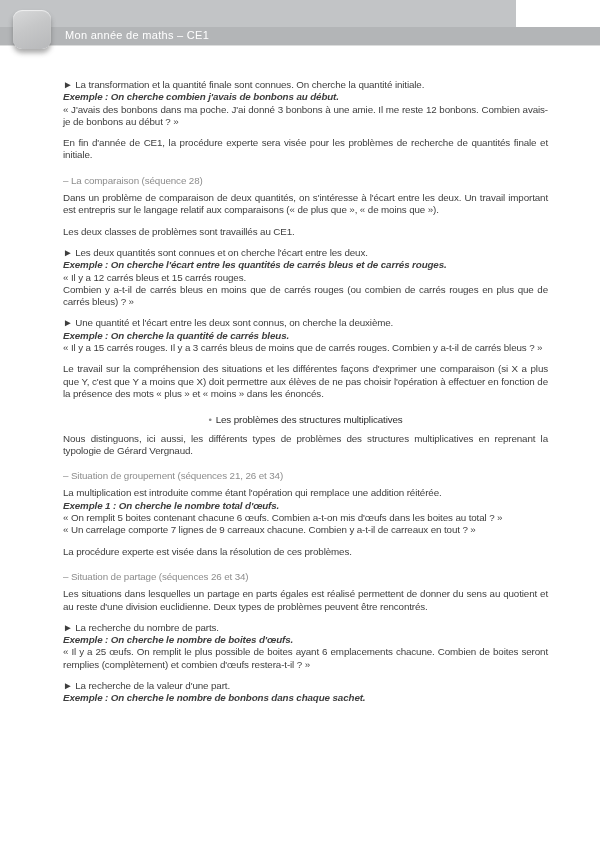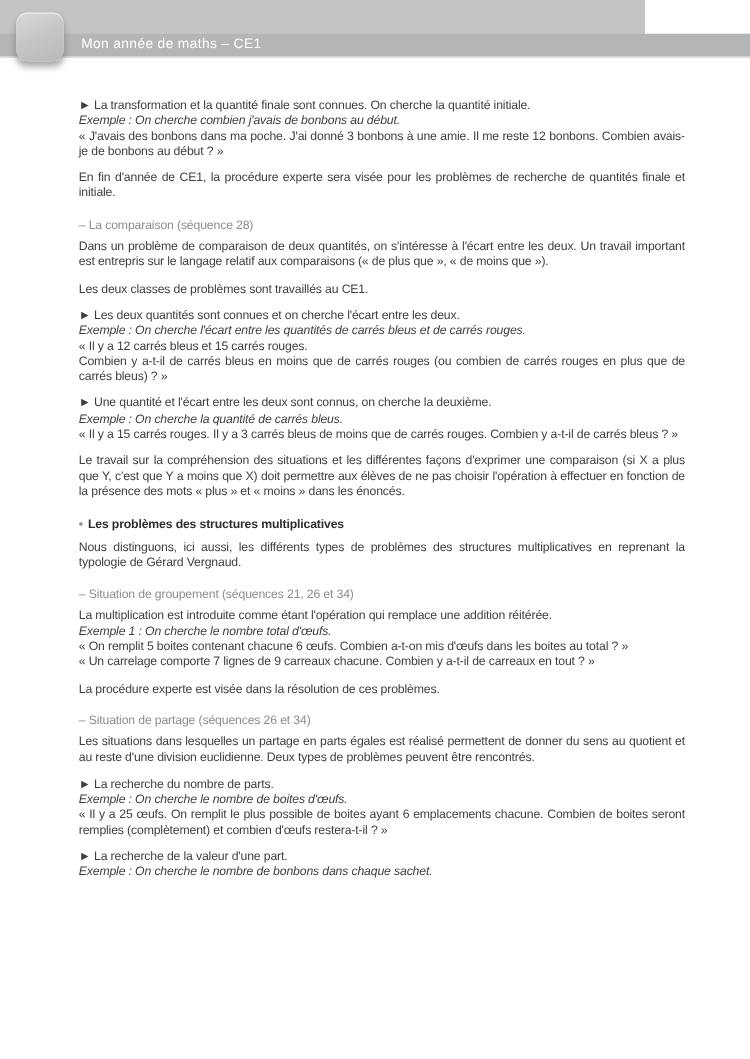--- a/index.html
+++ b/index.html
@@ -17,23 +17,23 @@
     font-size:11px;color:#ffffff;letter-spacing:.3px;white-space:nowrap;}
   .app-icon{position:absolute;top:10px;left:13px;width:38px;height:39px;
     border-radius:9px;
     background:linear-gradient(155deg,#d8d9da 0%,#c6c7c8 45%,#b7b8ba 100%);
     box-shadow:0 4px 5px rgba(70,70,70,.45), inset 0 1px 1px rgba(255,255,255,.65);}
   
   .page-content{position:absolute;top:79px;left:63px;width:485px;
     font-size:9.8px;line-height:12.3px;letter-spacing:-.12px;
     color:var(--text,#3e3e3e);text-align:justify;}
   .page-content p{margin:0;}
-  .example{font-style:italic;}
+  .example{font-style:italic;font-weight:bold;}
   .subhead{color:var(--subhead-gray,#8d8d8d);margin-top:13px !important;margin-bottom:5px !important;}
-  .heading{font-weight:bold;color:#2d2d2d;margin-top:14px !important;margin-bottom:6px !important;text-align:left;}
+  .heading{font-weight:normal;color:#2d2d2d;margin-top:14px !important;margin-bottom:6px !important;text-align:center;}
   .heading .bullet{color:var(--subhead-gray,#8d8d8d);margin-right:4px;}
   .gap{margin-top:9px !important;}
   
   .footer{position:absolute;top:809px;left:0;width:600px;display:flex;align-items:baseline;}
   .page-number{font-size:11px;color:#3c3c3c;font-style:italic;}
   .footer-line{margin-left:24px;font-size:7.5px;letter-spacing:.1px;margin-top:44px;}
   .f-bold{font-weight:bold;color:#3a3a3a;}
   .f-light{color:#a4a4a4;}
 </style>
 </head>

